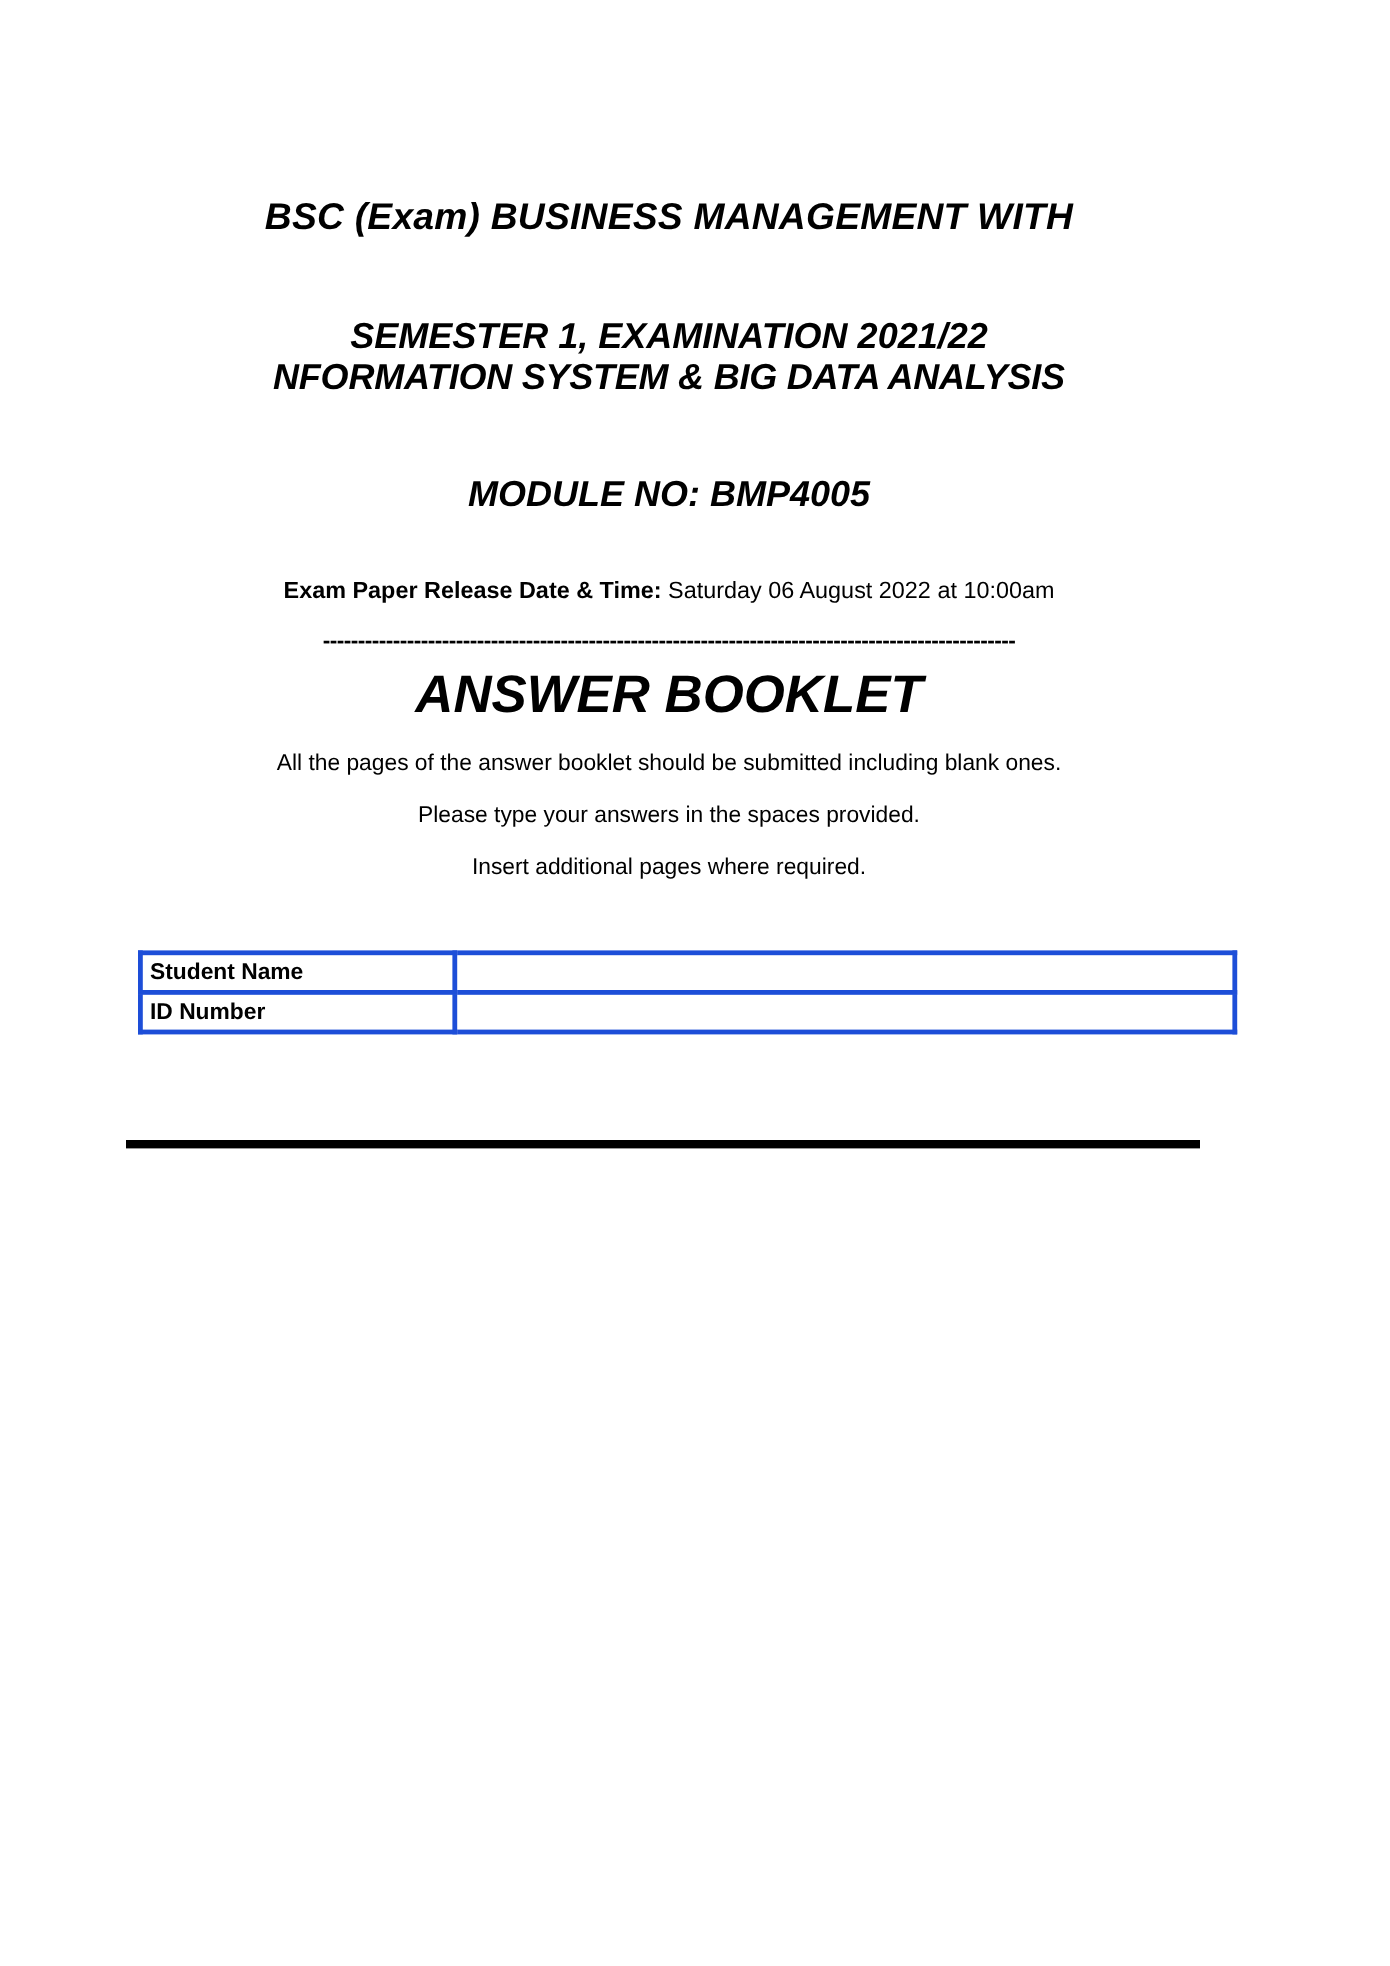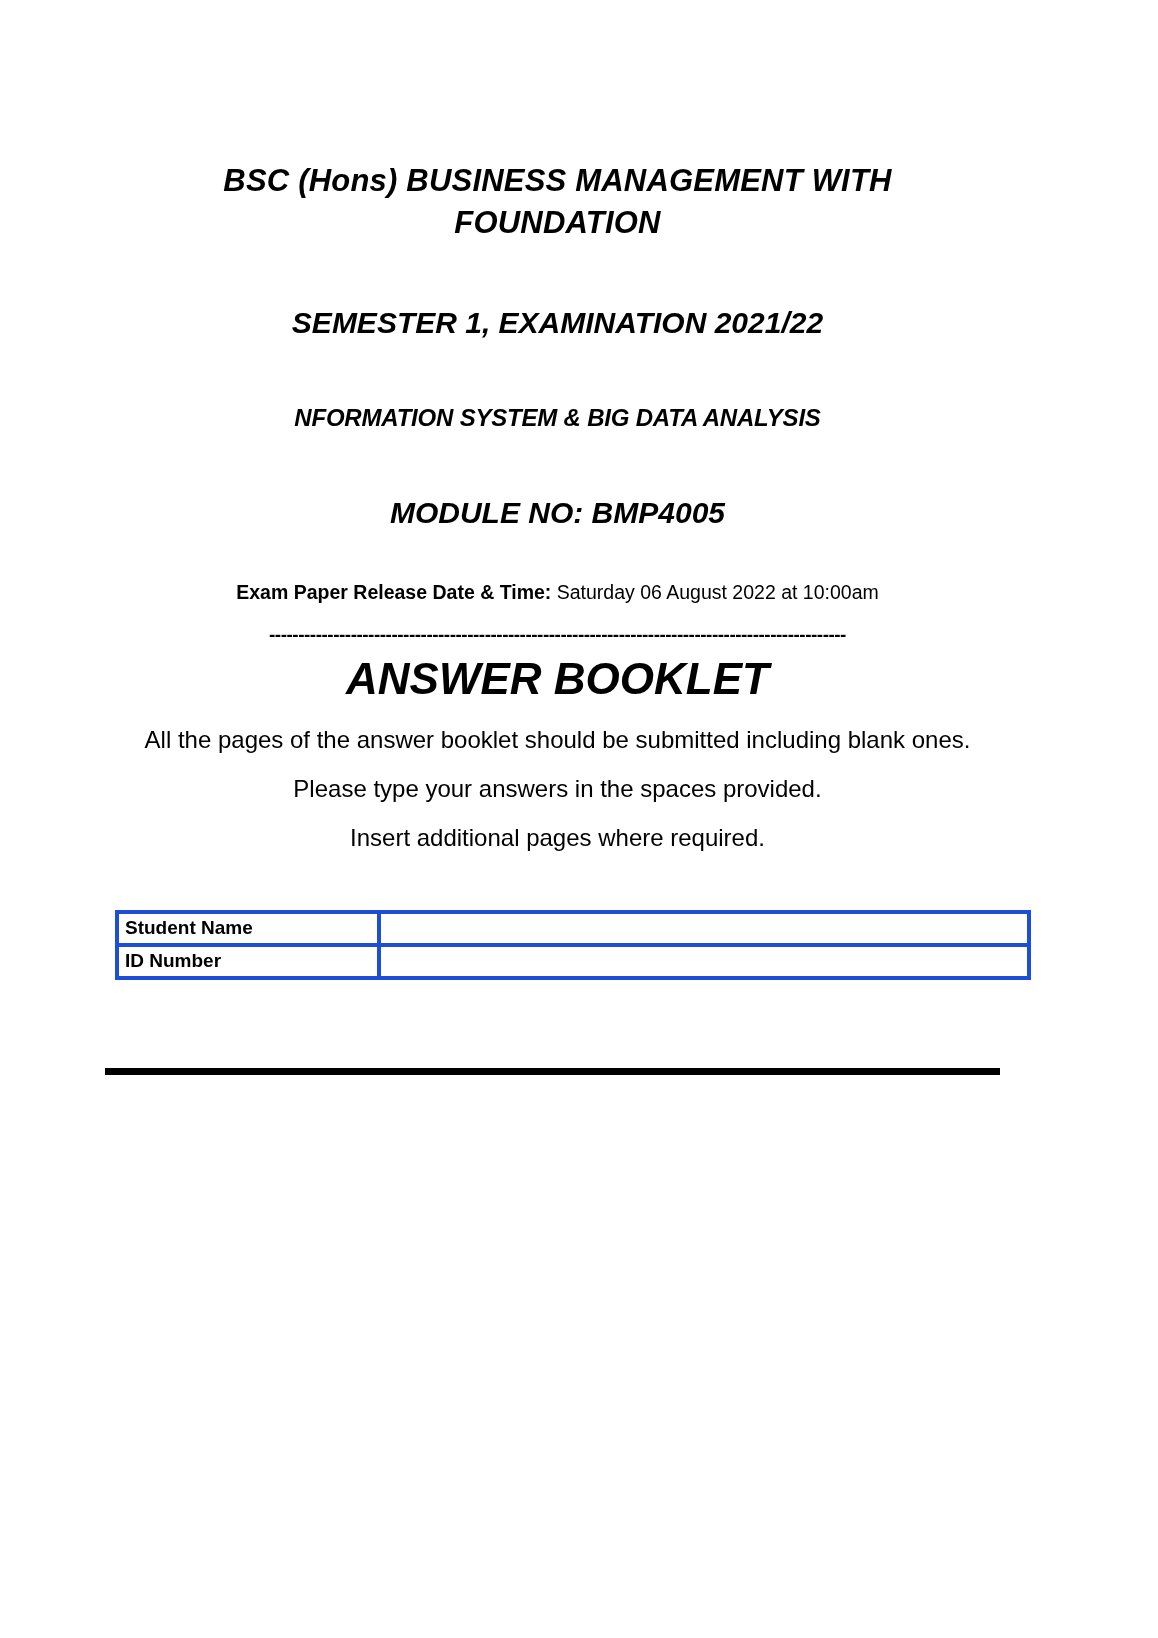--- a/index.html
+++ b/index.html
@@ -37,22 +37,21 @@
     font-size: 31px;
     line-height: 1.35;
     margin-top: 160px;
     letter-spacing: 0.2px;
   }
   .t2 {
     font-size: 30px;
     margin-top: 62px;
   }
   .t3 {
-    font-size: 24px;
-    margin-top: 64px;
+    font-size: 30px;
     letter-spacing: -0.2px;
   }
   .t4 {
     font-size: 30px;
     margin-top: 64px;
   }
   .dates {
     text-align: center;
     font-size: 19.5px;
     line-height: 1.45;
@@ -72,21 +71,21 @@
   }
   .answer-booklet {
     text-align: center;
     font-style: italic;
     font-weight: bold;
     font-size: 44px;
     margin-top: 8px;
   }
   .note {
     text-align: center;
-    font-size: 24px;
+    font-size: 19px;
     margin-top: 22px;
   }
   .note.n2 { margin-top: 21px; }
   .note.n3 { margin-top: 21px; }
 
   table.student-table {
     margin-top: 58px;
     border-collapse: collapse;
     width: 880px;
     table-layout: fixed;
@@ -113,22 +112,21 @@
     background: #000000;
   }
 </style>
 </head>
 <body>
 
 <div class="page">
   <div class="content">
 
     <div class="title-block t1">
-      <div>BSC (Hons) BUSINESS MANAGEMENT WITH</div>
-      <div>FOUNDATION</div>
+      <div>BSC (Exam) BUSINESS MANAGEMENT WITH</div>
     </div>
 
     <div class="title-block t2">SEMESTER 1, EXAMINATION 2021/22</div>
 
     <div class="title-block t3">NFORMATION SYSTEM &amp; BIG DATA ANALYSIS</div>
 
     <div class="title-block t4">MODULE NO: BMP4005</div>
 
     <div class="dates">
       <div>

